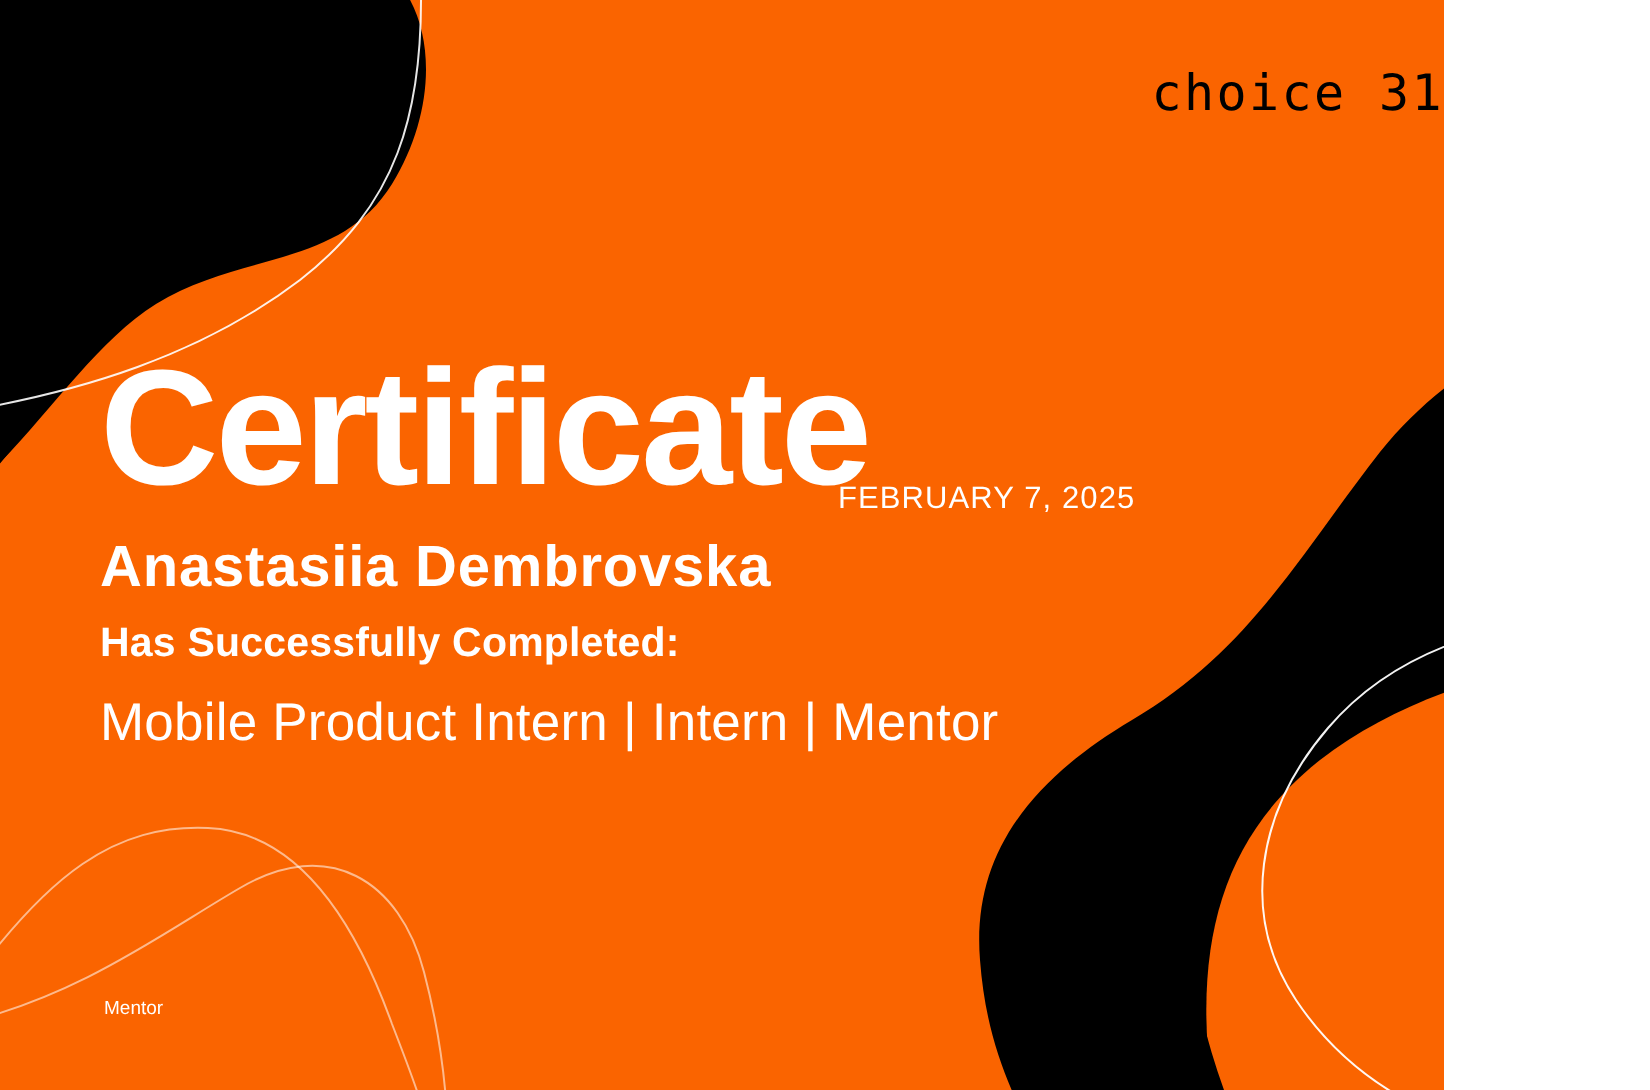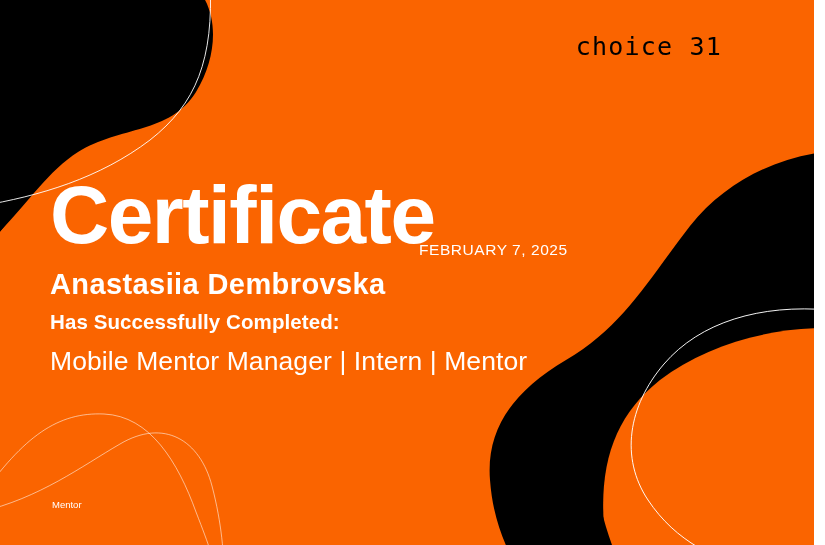--- a/index.html
+++ b/index.html
@@ -2,21 +2,21 @@
 <html><head>
 <meta charset="utf-8">
 <style>
   html, body {
     margin: 0;
     padding: 0;
     background: #ffffff;
   }
   #certificate {
     position: relative;
-    width: 814px;
+    width: 722px;
     height: 545px;
     overflow: hidden;
     background: #4d7c0f;
     font-family: "Liberation Sans", sans-serif;
     -webkit-font-smoothing: antialiased;
   }
   #bg-art {
     position: absolute;
     top: 0; left: 0;
     width: 825px;
@@ -194,20 +194,20 @@
     <div id="brand-logo">choice 31</div>
 
     <div id="title">Certificate</div>
 
     <div id="issue-date">FEBRUARY 7, 2025</div>
 
     <div id="recipient-name">Anastasiia Dembrovska</div>
 
     <div id="completion-text">Has Successfully Completed:</div>
 
-    <div id="course-title">Mobile Mentor Manager | Intern | Mentor</div>
+    <div id="course-title">Mobile Product Intern | Intern | Mentor</div>
 
     <div id="verify-block">
       <div>Mentor</div>
     </div>
 
   </div>
 </div>
 
 </body></html>

